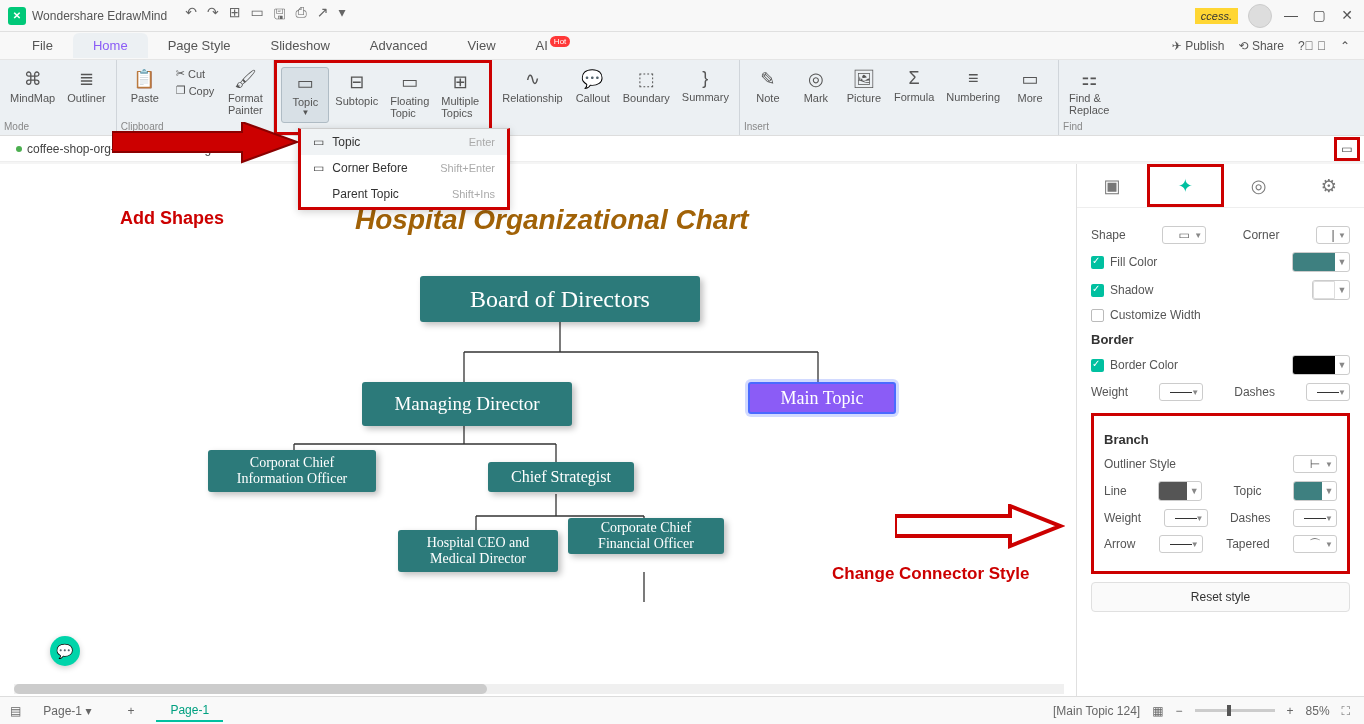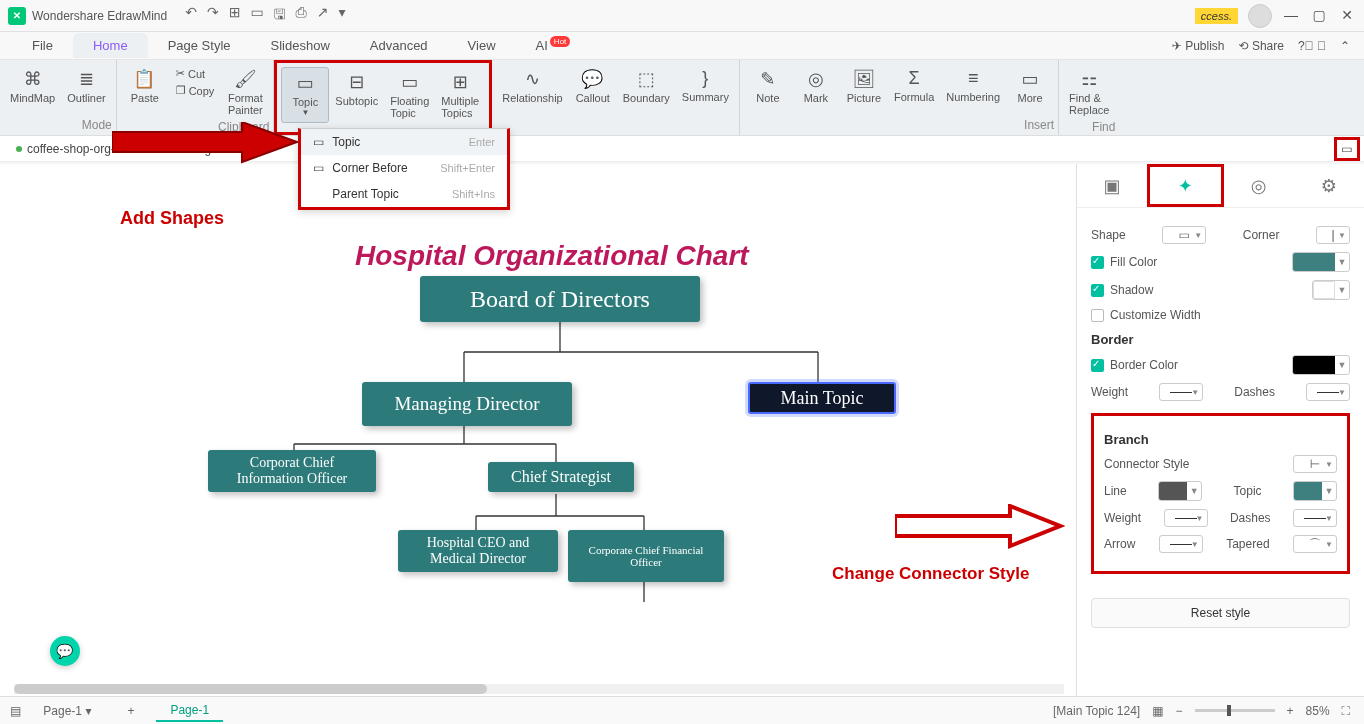--- a/index.html
+++ b/index.html
@@ -26,40 +26,40 @@
 
 
 .ribbon { height: 76px; background: #ecf0f3; display: flex; border-bottom: 1px solid #ddd; }
 .ribbon-group { display: flex; flex-direction: column; justify-content: space-between; border-right: 1px solid #d0d5da; padding: 4px 4px 2px 4px; position: relative; }
 .ribbon-items { display: flex; }
 .ribbon-btn { display: flex; flex-direction: column; align-items: center; justify-content: flex-start; padding: 4px 6px; cursor: pointer; font-size: 11px; color: #555; min-width: 48px; }
 .ribbon-btn.active { background: #d8e0e6; border: 1px solid #b0bcc5; border-radius: 3px; }
 .ribbon-icon { font-size: 18px; margin-bottom: 2px; color: #555; }
 .small-btn-col { display: flex; flex-direction: column; gap: 2px; padding: 2px 4px; }
 .small-btn { display: flex; align-items: center; gap: 3px; font-size: 11px; color: #555; cursor: pointer; padding: 1px 3px; }
-.grp-label { font-size: 12px; color: #888; text-align: right; padding-bottom: 1px; }
+.grp-label { font-size: 10px; color: #888; text-align: left; padding-bottom: 1px; }
 .topic-red-group { border: 3px solid #cc0000; }
 
 
 .topic-menu { position: absolute; left: 298px; top: 128px; width: 212px; background: #fff; border: 1px solid #ccc; box-shadow: 0 2px 8px rgba(0,0,0,0.18); z-index: 100; border-left: 3px solid #cc0000; border-right: 3px solid #cc0000; border-bottom: 3px solid #cc0000; }
 .topic-menu-item { display: flex; justify-content: space-between; align-items: center; padding: 6px 12px; font-size: 12px; cursor: pointer; }
 .topic-menu-item:hover, .topic-menu-item.hover { background: #f0f3f5; }
 .tm-left { display: flex; gap: 8px; align-items: center; }
 .tm-short { color: #aaa; font-size: 11px; }
 
 
 .doc-tabs { height: 26px; background: #fff; display: flex; align-items: center; padding: 0 8px; gap: 6px; border-bottom: 1px solid #eee; }
 .doc-tab { display: flex; gap: 5px; align-items: center; font-size: 12px; color: #444; padding: 3px 8px; cursor: pointer; }
 .doc-tab .dot { width: 6px; height: 6px; background: #4caf50; border-radius: 50%; display: inline-block; }
 
 
 .canvas { position: absolute; top: 164px; left: 0; right: 288px; bottom: 28px; background: #fff; overflow: hidden; }
-.chart-title { position: absolute; left: 355px; top: 40px; font-size: 28px; font-style: italic; font-weight: bold; color: #be185d; margin-top: 36px; }
+.chart-title { position: absolute; left: 355px; top: 40px; font-size: 28px; font-style: italic; font-weight: bold; color: #a16207; }
 .node { position: absolute; background: #2c7a7a; color: #fff; display: flex; align-items: center; justify-content: center; text-align: center; border-radius: 3px; font-family: "Comic Sans MS", cursive; font-size: 18px; padding: 8px 16px; box-shadow: 3px 3px 6px rgba(0,0,0,0.25); }
-.node.light { background: #0f172a; }
+.node.light { background: #8b5cf6; }
 .node.selected { border: 2px solid #4a6aff; box-shadow: 0 0 0 3px rgba(74,106,255,0.25); }
 svg.conn { position: absolute; top: 0; left: 0; pointer-events: none; }
 
 
 .anno-text { position: absolute; color: #cc0000; font-weight: bold; font-size: 18px; }
 .anno-arrow { position: absolute; }
 
 
 .right-panel { position: absolute; top: 164px; right: 0; width: 288px; bottom: 28px; background: #fff; border-left: 1px solid #e0e0e0; overflow-y: auto; }
 .rp-toggle { position: absolute; top: 137px; right: 4px; width: 26px; height: 24px; border: 3px solid #cc0000; background: #fff; display:flex; align-items:center; justify-content:center; }
@@ -75,21 +75,21 @@
 .cbx.empty { background: #fff; border:1px solid #bbb; }
 .cbx.empty::after{ content:''; }
 .color-sel { width: 58px; height: 20px; border: 1px solid #ccc; border-radius: 3px; display: flex; align-items:center; }
 .color-sw { flex:1; height: 100%; border-radius: 2px 0 0 2px; }
 .dd-arr { width: 14px; text-align: center; color: #888; font-size: 9px; }
 .line-sel { width:44px; height:18px; border:1px solid #ccc; display:flex; align-items:center; justify-content:center; border-radius:3px; position:relative; }
 .line-sel::after{content:'▼'; font-size:8px; color:#888; position:absolute; right:3px;}
 .line-prev{ width:22px; border-top: 1.5px solid #333; }
 .sec-title { font-weight: 700; font-size: 13px; margin: 10px 0 4px; color: #333; }
 .branch-box { border: 3px solid #cc0000; padding: 6px 10px 10px; margin-top: 12px; }
-.reset-btn { width: 100%; text-align: center; padding: 7px; border: 1px solid #e0e0e0; border-radius: 4px; margin-top: 24px; cursor: pointer; background: #fafafa; }
+.reset-btn { width: 100%; text-align: center; padding: 7px; border: 1px solid #e0e0e0; border-radius: 4px; margin-top: 8px; cursor: pointer; background: #fafafa; }
 
 
 .ai-bubble { position: absolute; left: 50px; bottom: 58px; width: 30px; height: 30px; background: #00d4aa; border-radius: 50%; display:flex; align-items:center; justify-content:center; color:#fff; font-size:14px; box-shadow: 0 2px 6px rgba(0,0,0,0.2);}
 
 
 .statusbar { position: absolute; bottom: 0; left: 0; right: 0; height: 28px; border-top: 1px solid #ddd; background: #f9f9f9; display: flex; align-items: center; font-size: 12px; color: #666; }
 .sb-left { display: flex; align-items: center; gap: 8px; padding: 0 10px; }
 .sb-page { padding: 3px 14px; cursor: pointer; }
 .sb-page.active { color: #00a080; border-bottom: 2px solid #00c0a0; }
 .sb-right { margin-left: auto; display: flex; align-items: center; gap: 12px; padding-right: 14px; }
@@ -318,21 +318,21 @@
       <line x1="644" y1="352" x2="644" y2="366"></line>
       <line x1="644" y1="408" x2="644" y2="438"></line>
     </g>
   </svg>
   <div class="node" style="left:420px; top:112px; width:280px; height:46px; font-size:24px">Board of Directors</div>
   <div class="node" style="left:362px; top:218px; width:210px; height:44px; font-size:19px">Managing Director</div>
   <div class="node light selected" style="left:748px; top:218px; width:148px; height:32px; font-size:18px">Main Topic</div>
   <div class="node" style="left:208px; top:286px; width:168px; height:42px; font-size:14px">Corporat Chief Information Officer</div>
   <div class="node" style="left:488px; top:298px; width:146px; height:30px; font-size:16px">Chief Strategist</div>
   <div class="node" style="left:398px; top:366px; width:160px; height:42px; font-size:14px">Hospital CEO and Medical Director</div>
-  <div class="node" style="left:568px; top:366px; width:156px; height:52px; font-size:11px">Corporate Chief Financial Officer</div>
+  <div class="node" style="left:568px; top:354px; width:156px; height:36px; font-size:14px">Corporate Chief Financial Officer</div>
 
   <div class="anno-text" style="left:120px; top:44px">Add Shapes</div>
   <div class="anno-text" style="left:832px; top:400px; font-size:17px">Change Connector Style</div>
   <svg class="anno-arrow" style="left:895px; top:340px" width="170" height="50">
     <polygon points="0,12 115,12 115,2 165,22 115,42 115,32 0,32" fill="none" stroke="#cc0000" stroke-width="4"></polygon>
   </svg>
 </div>
 
 <svg style="position:absolute; left:112px; top:122px; z-index:50" width="190" height="44">
   <polygon points="0,10 130,10 130,0 185,20 130,40 130,30 0,30" fill="#cc0000" stroke="#8a0000" stroke-width="2"></polygon>
@@ -397,21 +397,21 @@
         </div>
         <span>Dashes</span>
         <div class="line-sel">
           <div class="line-prev"></div>
         </div>
       </div>
 
     <div class="branch-box">
       <div class="sec-title">Branch</div>
       <div class="rp-row">
-          <span>Connector Style</span>
+          <span>Outliner Style</span>
           <div class="line-sel">⊢</div>
         </div>
       <div class="rp-row">
           <span>Line</span>
           <div class="color-sel" style="width:44px">
             <div class="color-sw" style="background:#555"></div>
             <div class="dd-arr">▼</div>
           </div>
           <span>Topic</span>
           <div class="color-sel" style="width:44px">

